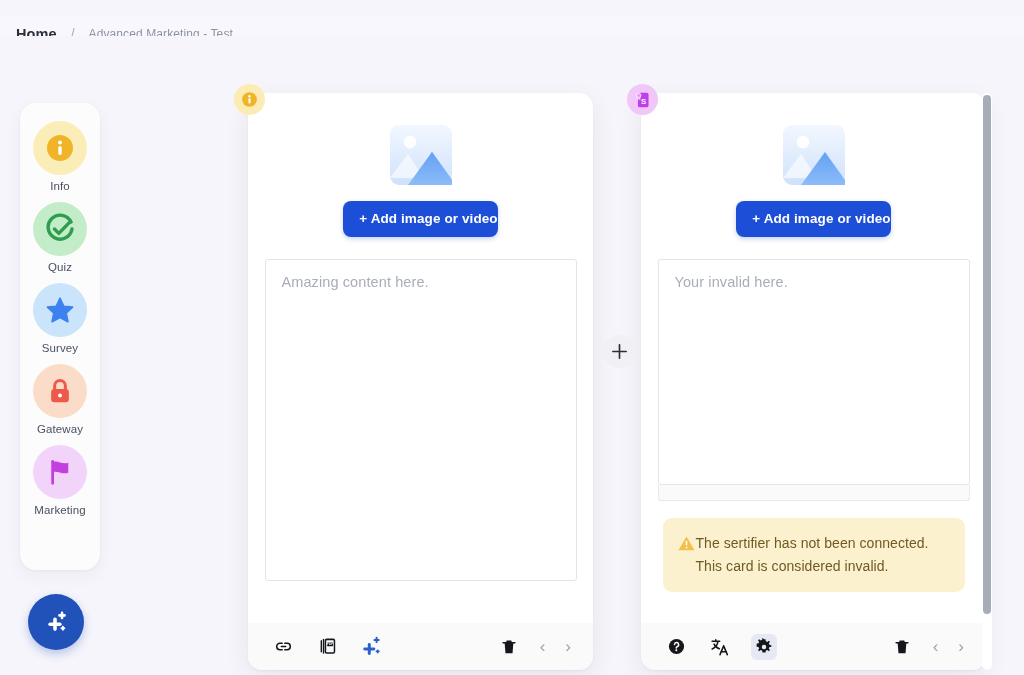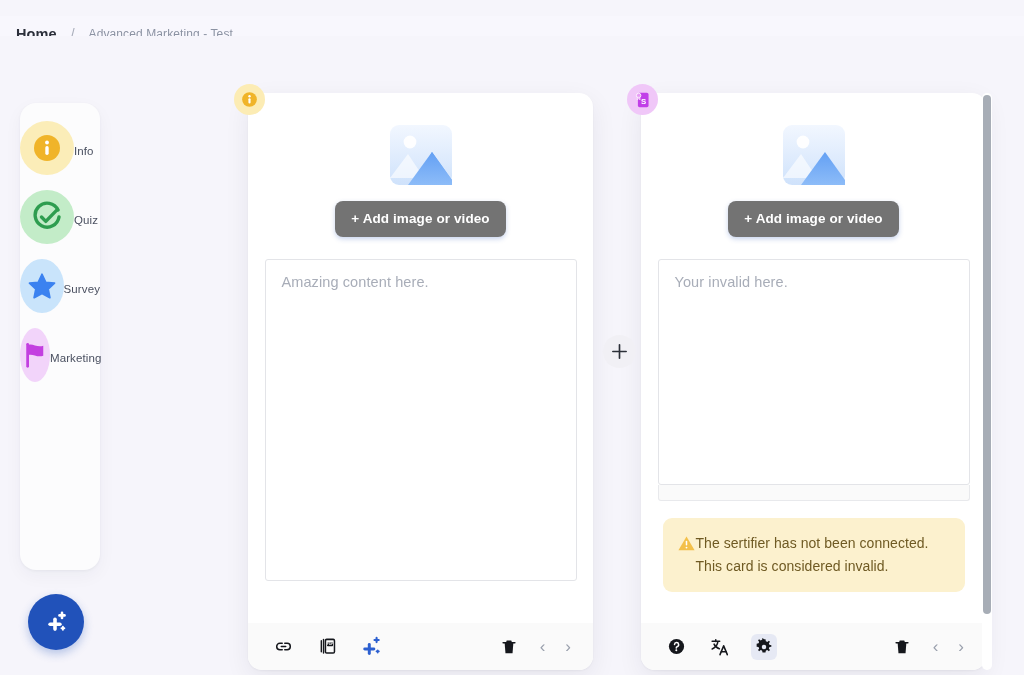--- a/index.html
+++ b/index.html
@@ -34,21 +34,21 @@
   #sidebar {
     position: absolute; left: 20px; top: 67px;
     width: 80px; height: 467px;
     background: #fcfcfd;
     border-radius: 16px;
     box-shadow: 0 1px 3px rgba(30,35,60,.05), 0 6px 18px rgba(30,35,60,.045);
     display: flex; flex-direction: column; align-items: center;
     padding-top: 18px;
   }
   .side-item {
-    width: 80px; display: flex; flex-direction: row; align-items: center;
+    width: 80px; display: flex; flex-direction: column; align-items: center;
     margin-bottom: 10px; cursor: pointer;
   }
   .side-bubble {
     width: 54px; height: 54px; border-radius: 50%;
     display: flex; align-items: center; justify-content: center;
     margin-bottom: 5px;
   }
   .side-label {
     font-size: 11.5px; color: #4a5060; letter-spacing: .1px; white-space: nowrap;
   }
@@ -91,24 +91,24 @@
   .card-body {
     flex: 1 1 auto;
     padding: 30px 17px 0 17px;
     display: flex; flex-direction: column; align-items: center;
     overflow: hidden;
   }
 
   .media-ph { width: 74px; height: 64px; margin-bottom: 14px; }
 
   .add-media-btn {
-    background: #737373; color: #fff;
+    background: #1d4ed8; color: #fff;
     font-size: 13.5px; font-weight: 700; letter-spacing: .1px;
     border: none; border-radius: 8px;
-    padding: 10px 16px 11px 16px;
+    padding: 10px 0 11px 16px;
     cursor: pointer;
     box-shadow: 0 2px 5px rgba(31,79,182,.25);
     white-space: nowrap;
   }
 
   .text-area {
     width: 312px; margin-top: 22px;
     border: 1px solid #e3e4e8;
     border-radius: 3px;
     background: #fff;
@@ -210,20 +210,30 @@
 
     <div class="side-item">
       <div class="side-bubble" style="background:#c9e4fb">
         <svg width="30" height="30" viewBox="0 0 24 24">
           <path d="M12 2.6 L15 9 L22 9.7 L16.9 14.4 L18.3 21.3 L12 17.9 L5.7 21.3 L7.1 14.4 L2 9.7 L9 9 Z" fill="#3b82f0" stroke="#3b82f0" stroke-width="1.4" stroke-linejoin="round"></path>
         </svg>
       </div>
       <span class="side-label">Survey</span>
     </div>
 
+    <div class="side-item">
+      <div class="side-bubble" style="background:#fbdcc8">
+        <svg width="28" height="28" viewBox="0 0 24 24">
+          <path d="M7.4 10.5 V7.6 a4.6 4.6 0 0 1 9.2 0 V10.5" fill="none" stroke="#ee5a4a" stroke-width="2.6" stroke-linecap="round"></path>
+          <rect x="4.4" y="10.2" width="15.2" height="11.4" rx="2.6" fill="#ee5a4a"></rect>
+          <circle cx="12" cy="15.8" r="1.7" fill="#ffffff"></circle>
+        </svg>
+      </div>
+      <span class="side-label">Gateway</span>
+    </div>
 
     <div class="side-item">
       <div class="side-bubble" style="background:#f2d4fa">
         <svg width="30" height="30" viewBox="0 0 24 24">
           <path d="M6.1 3.4 L6.1 21" stroke="#c33fe0" stroke-width="2.2" stroke-linecap="round" fill="none"></path>
           <path d="M6.6 4 C10 2.4 13.6 6.3 18.6 4.6 L18.6 12.6 C13.6 14.4 10 10.5 6.6 12.1 Z" fill="#c33fe0"></path>
         </svg>
       </div>
       <span class="side-label">Marketing</span>
     </div>

